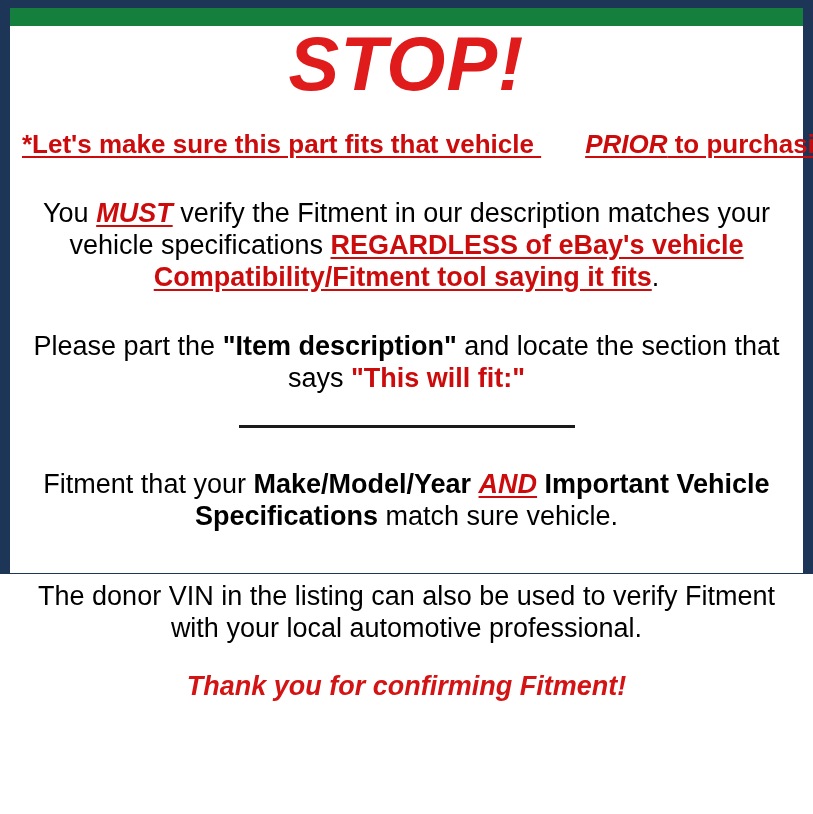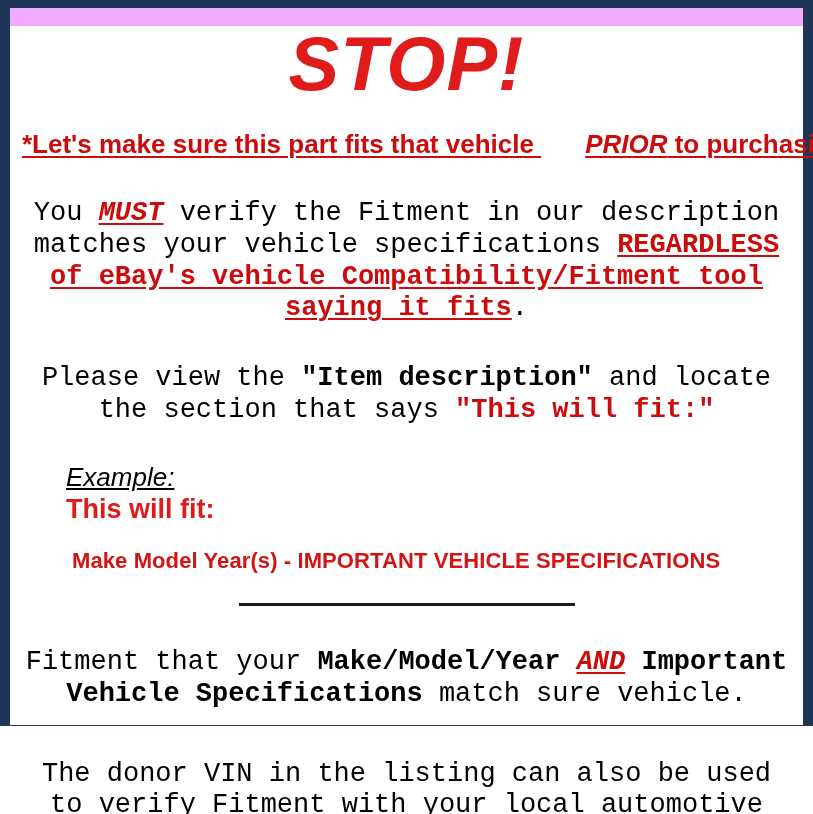--- a/index.html
+++ b/index.html
@@ -10,22 +10,22 @@
   body {
     width: 813px;
     height: 814px;
     overflow: hidden;
     font-family: "Liberation Sans", sans-serif;
   }
 
   #notice-card {
     box-sizing: border-box;
     width: 813px;
-    height: 726px;
-    background: #f0abfc;
+    height: 574px;
+    background: #15803d;
     border-top: 8px solid #1d3557;
     border-left: 10px solid #1d3557;
     border-right: 10px solid #1d3557;
     border-bottom: 19px solid #1d3557;
     position: relative;
   }
 
   #notice-inner {
     box-sizing: border-box;
     width: 100%;
@@ -58,21 +58,20 @@
     text-align: center;
   }
   .tagline .ital { font-style: italic; margin-left: 44px; }
 
   .para {
     color: #000000;
     font-size: 27px;
     line-height: 1.18;
     margin: 0;
     text-align: center;
-    font-family: Liberation Mono, monospace;
   }
 
   .p-must { margin-top: 38px; }
   .p-view { margin-top: 38px; }
   .p-confirm { margin-top: 34px; }
   .p-vin { margin-top: 48px; }
   .bold     { font-weight: bold; }
   .ital     { font-style: italic; }
 
   .must {
@@ -168,30 +167,23 @@
 
     <div class="tagline">
       <span>*Let's make sure this part fits that vehicle </span><span class="ital">PRIOR</span><span> to purchasing*</span>
     </div>
 
     <p class="para p-must">
       <span>You </span><span class="must">MUST</span><span> verify the Fitment in our description matches your vehicle specifications </span><span class="regardless">REGARDLESS of eBay's vehicle Compatibility/Fitment tool saying it fits</span><span>.</span>
     </p>
 
     <p class="para p-view">
-      <span>Please view the </span><span class="bold">"Item description"</span><span> and locate the section that says </span><span class="this-will-fit-inline">"This will fit:"</span>
+      <span>Please part the </span><span class="bold">"Item description"</span><span> and locate the section that says </span><span class="this-will-fit-inline">"This will fit:"</span>
     </p>
 
-    <div class="example-block">
-      <div>
-        <span class="example-label">Example:</span>
-      </div>
-      <div class="example-fit">This will fit:</div>
-      <div class="example-spec">Make Model Year(s) - IMPORTANT VEHICLE SPECIFICATIONS</div>
-    </div>
 
     <div class="divider-wrap">
       <span class="divider"></span>
     </div>
 
     <p class="para p-confirm">
       <span>Fitment that your </span><span class="bold">Make/Model/Year</span><span> </span><span class="and-word">AND</span><span> </span><span class="bold">Important Vehicle Specifications</span><span> match sure vehicle.</span>
     </p>
 
     <p class="para p-vin">The donor VIN in the listing can also be used to verify Fitment with your local automotive professional.</p>

